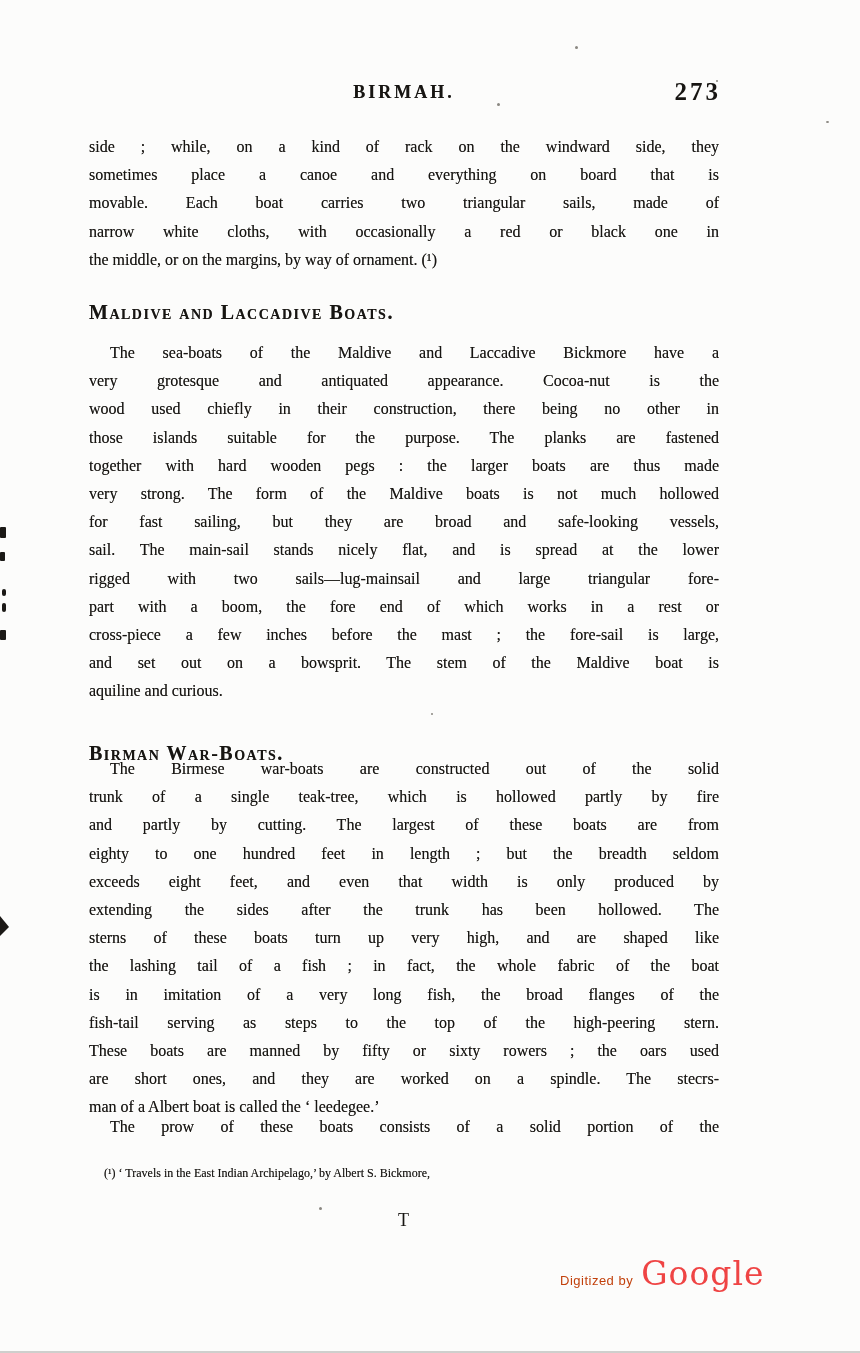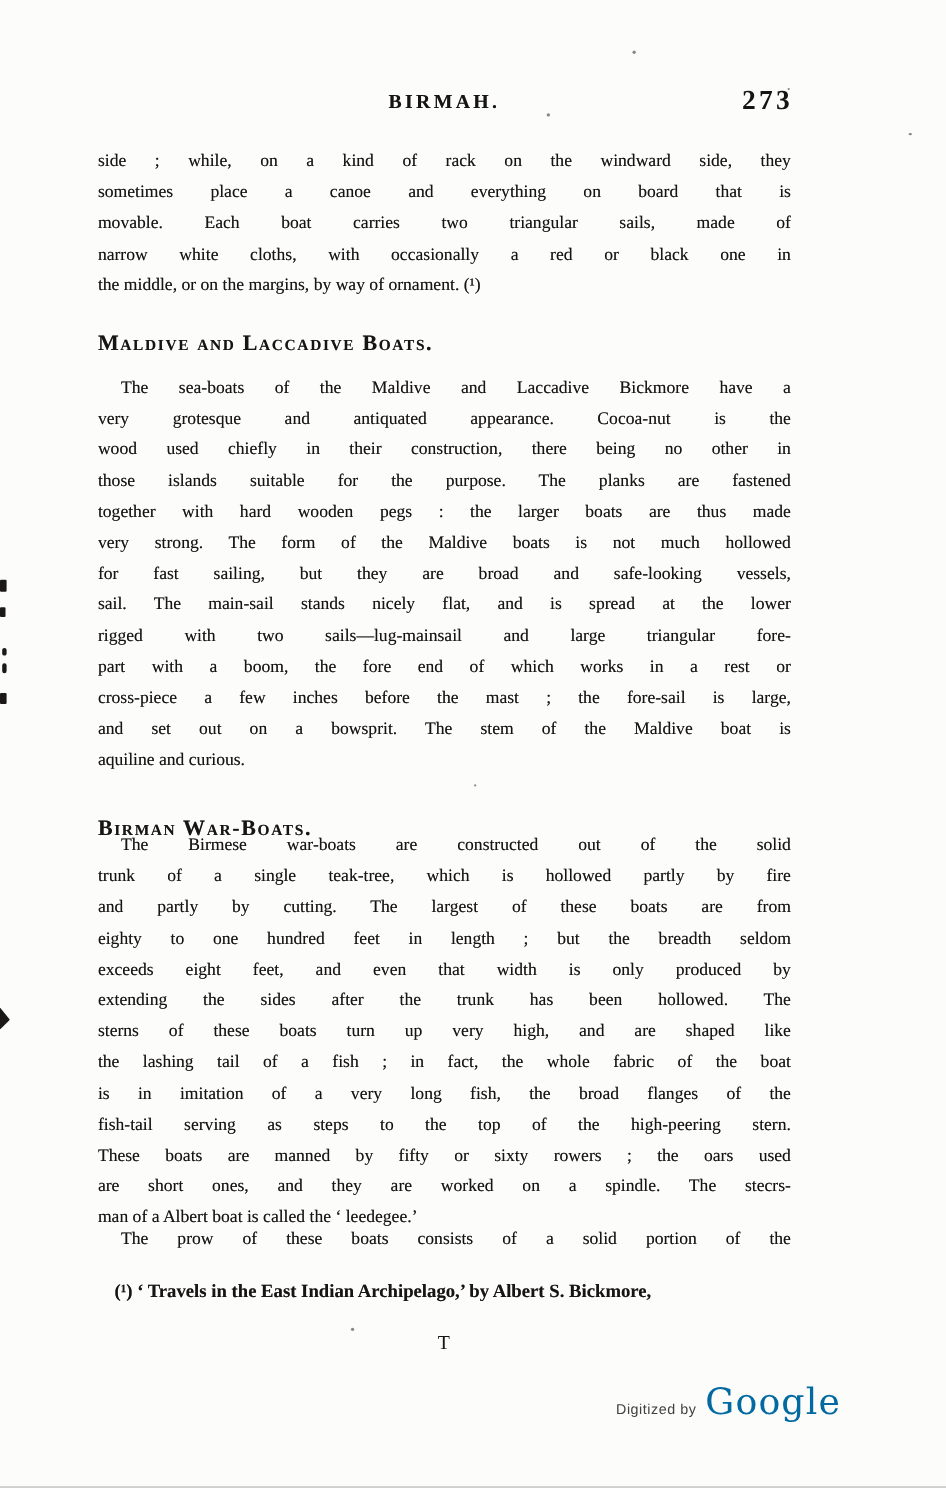--- a/index.html
+++ b/index.html
@@ -57,26 +57,25 @@
   #heading-birman  { top: 717px; margin-top: 25px; }
 
   #para-intro  { top: 133px; }
   #para-maldive{ top: 339px; }
   #para-birman { top: 755px; }
   #para-prow   { top: 1081px; margin-top: 32px; }
 
   
   #footnote { top: 1160px; }
   #footnote .line {
-    font-size: 17px;
+    font-size: 12px;
     line-height: 27px;
     text-align: justify;
     text-align-last: justify;
     text-shadow: 0 0 0.5px rgba(20,18,14,0.5);
-    font-weight: bold;
   }
   #footnote .line:first-child { text-indent: 15px; }
   #footnote .line:last-child { text-align-last: left; }
 
   
   #signature {
     top: 1210px;
     text-align: center;
     font-size: 18px;
     letter-spacing: 1px;
@@ -85,27 +84,27 @@
   
   #watermark {
     position: absolute;
     left: 560px; top: 1254px;
     display: flex; align-items: baseline; gap: 8px;
     user-select: none;
   }
   #watermark .digitized {
     font-family: "Liberation Sans", sans-serif;
     font-size: 13px;
-    color: #404040;
+    color: #c2410c;
     letter-spacing: 0.5px;
   }
   #watermark .google-logo {
     font-family: "DejaVu Serif", serif;
     font-size: 33px;
-    color: #0369a1;
+    color: #ef4444;
     letter-spacing: 1px;
     font-weight: normal;
   }
 
   
   .ink { position: absolute; background: #1b1916; }
   #ink-1 { left: 0; top: 527px; width: 6px; height: 11px; border-radius: 1px; }
   #ink-2 { left: 0; top: 552px; width: 5px; height: 9px;  border-radius: 1px; }
   #ink-3 { left: 2px; top: 589px; width: 4px; height: 7px; border-radius: 2px; }
   #ink-4 { left: 2px; top: 603px; width: 4px; height: 9px; border-radius: 2px; }

